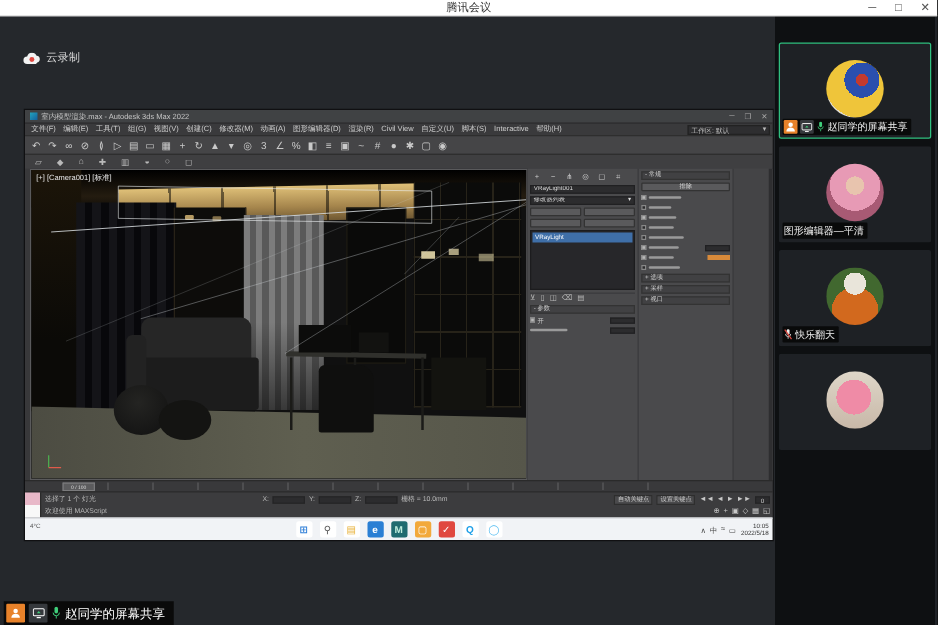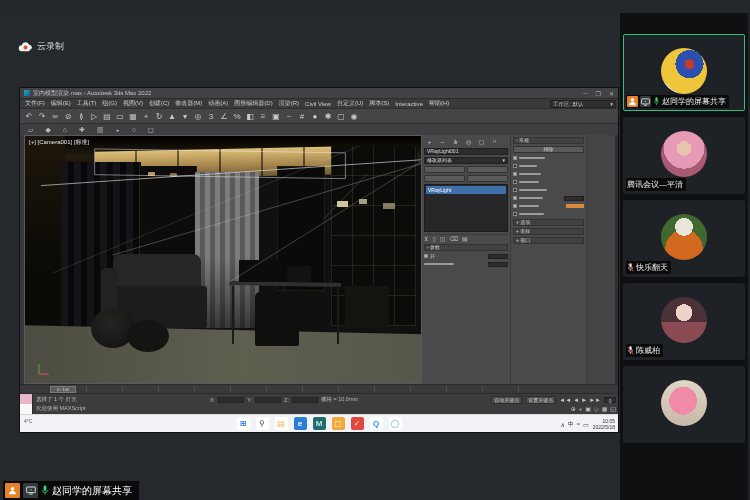--- a/index.html
+++ b/index.html
@@ -133,20 +133,28 @@
 .weather{position:absolute;left:4px;top:3px;font-size:5px;color:#555;line-height:1.2}
 .tray{position:absolute;right:3px;top:0;height:18px;display:flex;align-items:center;gap:4px}
 .tray .ti{font-size:6px;color:#444}
 .clock{font-size:5px;color:#333;text-align:right;line-height:1.25}
 </style>
 </head>
 <body>
 
 <div class="app">
 
+  <div class="titlebar">
+    <span class="t">腾讯会议</span>
+    <div class="winctl">
+      <span>─</span>
+      <span>□</span>
+      <span>✕</span>
+    </div>
+  </div>
 
   <div class="meeting">
 
     <div class="recbar">
       <svg width="15" height="10" viewBox="0 0 16 10">
         <path d="M4 9.5a3.2 3.2 0 0 1 0-6.4 4.2 4.2 0 0 1 8-.6 2.9 2.9 0 0 1 .6 5.7 9 9 0 0 1-1.1 1.3z" fill="#f2f2f2"></path>
         <circle cx="8" cy="5.6" r="2.1" fill="#e04840"></circle>
       </svg>
       <span class="txt">云录制</span>
     </div>
@@ -501,21 +509,21 @@
 
             <span class="pname">赵同学的屏幕共享</span>
 
           </div>
         </div>
 
         <div class="tile">
           <div class="avatar" style="background: radial-gradient(circle at 50% 38%, rgb(232, 196, 174) 0px, rgb(232, 196, 174) 20%, rgb(231, 154, 181) 20%, rgb(231, 154, 181) 55%, rgb(168, 90, 116) 55%);"></div>
           <div class="plabel">
 
-            <span class="pname">腾讯会议—平清</span>
+            <span class="pname">图形编辑器—平清</span>
 
           </div>
         </div>
 
         <div class="tile">
           <div class="avatar" style="background: radial-gradient(circle at 50% 28%, rgb(233, 229, 218) 0px, rgb(233, 229, 218) 22%, rgba(0, 0, 0, 0) 22%), radial-gradient(circle at 50% 75%, rgb(210, 105, 30) 0px, rgb(210, 105, 30) 45%, rgba(0, 0, 0, 0) 45%), radial-gradient(circle, rgb(65, 104, 47) 0px, rgb(65, 104, 47) 100%);"></div>
           <div class="plabel">
 
             <span class="mic" style="color:#eee">
               <svg width="7" height="9" viewBox="0 0 10 14">
@@ -524,36 +532,20 @@
                 <line x1="5" y1="10" x2="5" y2="12.5" stroke="currentColor"></line>
                 <line x1="0.8" y1="1" x2="9.2" y2="13" stroke="#e04840" stroke-width="1.5"></line>
               </svg>
             </span>
             <span class="pname">快乐翻天</span>
 
           </div>
         </div>
 
 
-        <div class="tile">
-          <div class="avatar" style="background: radial-gradient(circle at 50% 34%, rgb(236, 212, 200) 0px, rgb(236, 212, 200) 22%, rgba(0, 0, 0, 0) 22%), linear-gradient(rgb(74, 50, 56) 0px, rgb(74, 50, 56) 55%, rgb(138, 74, 82) 55%);"></div>
-          <div class="plabel">
-
-            <span class="mic" style="color:#eee">
-              <svg width="7" height="9" viewBox="0 0 10 14">
-                <rect x="3.2" y="0.5" width="3.6" height="7" rx="1.8" fill="currentColor"></rect>
-                <path d="M1.8 6.5a3.2 3.2 0 0 0 6.4 0" fill="none" stroke="currentColor"></path>
-                <line x1="5" y1="10" x2="5" y2="12.5" stroke="currentColor"></line>
-                <line x1="0.8" y1="1" x2="9.2" y2="13" stroke="#e04840" stroke-width="1.5"></line>
-              </svg>
-            </span>
-            <span class="pname">陈威柏</span>
-
-          </div>
-        </div>
 
         <div class="tile">
           <div class="avatar" style="background: radial-gradient(circle at 48% 45%, rgb(239, 139, 166) 0px, rgb(239, 139, 166) 40%, rgba(0, 0, 0, 0) 40%), linear-gradient(rgb(222, 214, 200), rgb(200, 184, 168));"></div>
 
         </div>
       </div>
 
   </div>
 </div>
 

